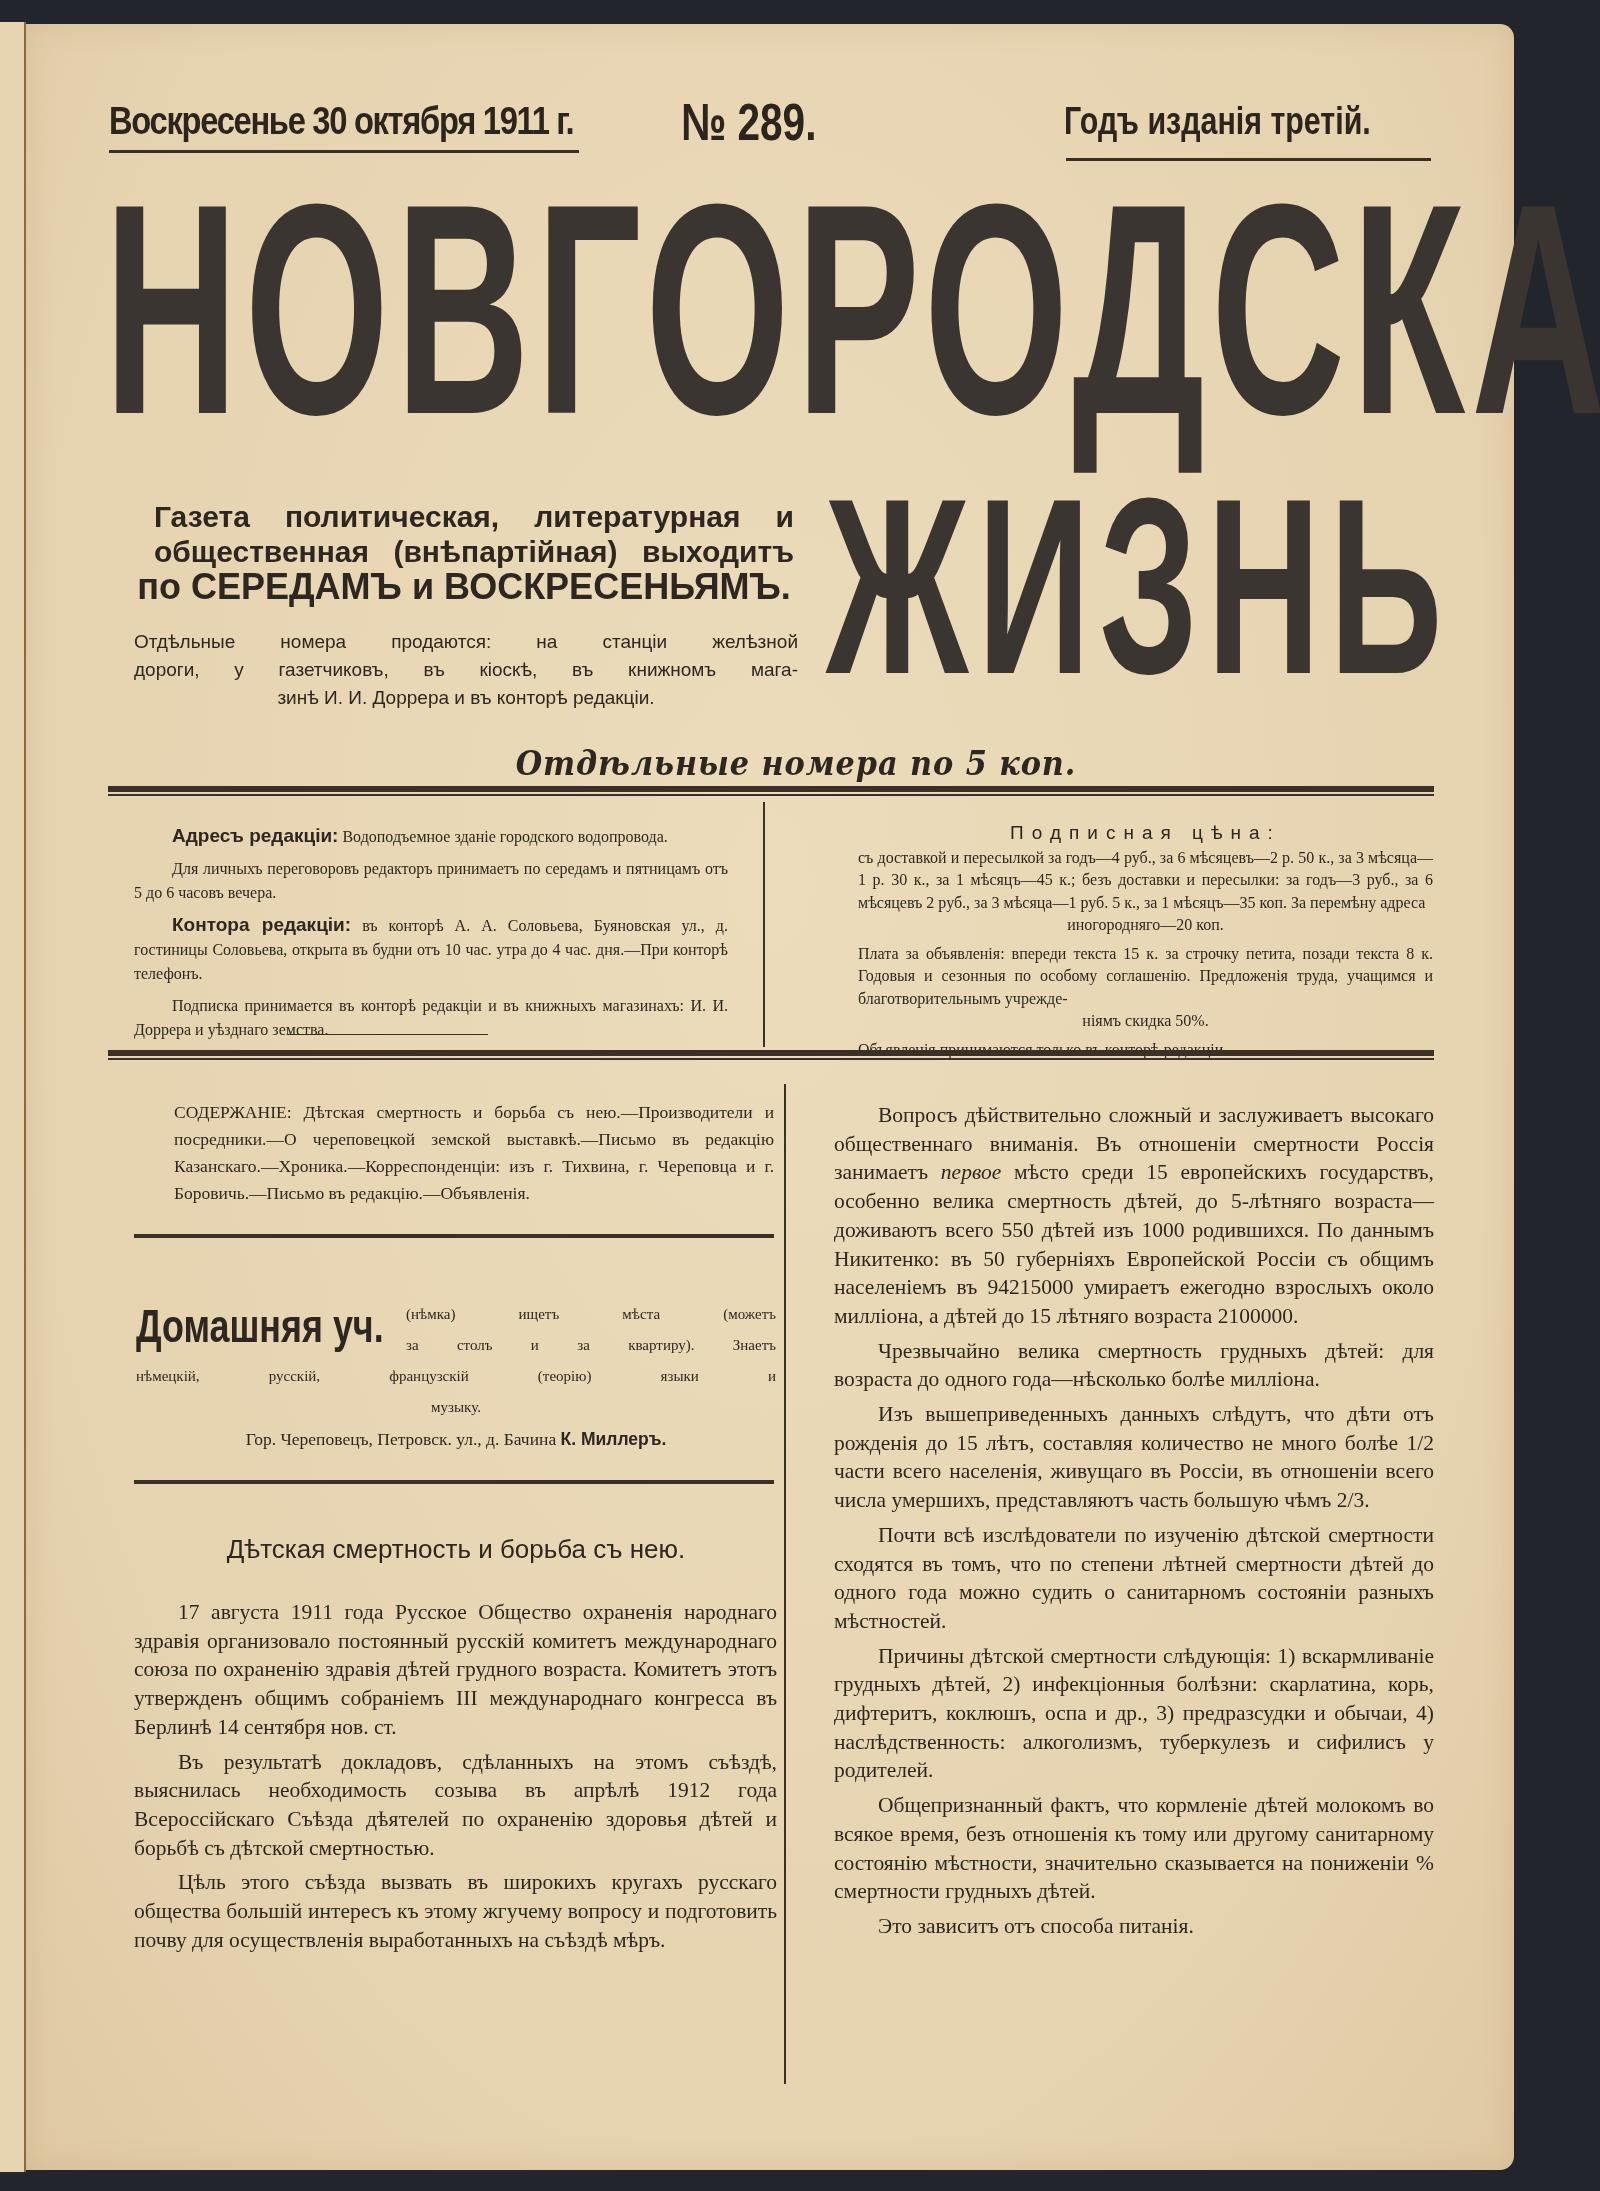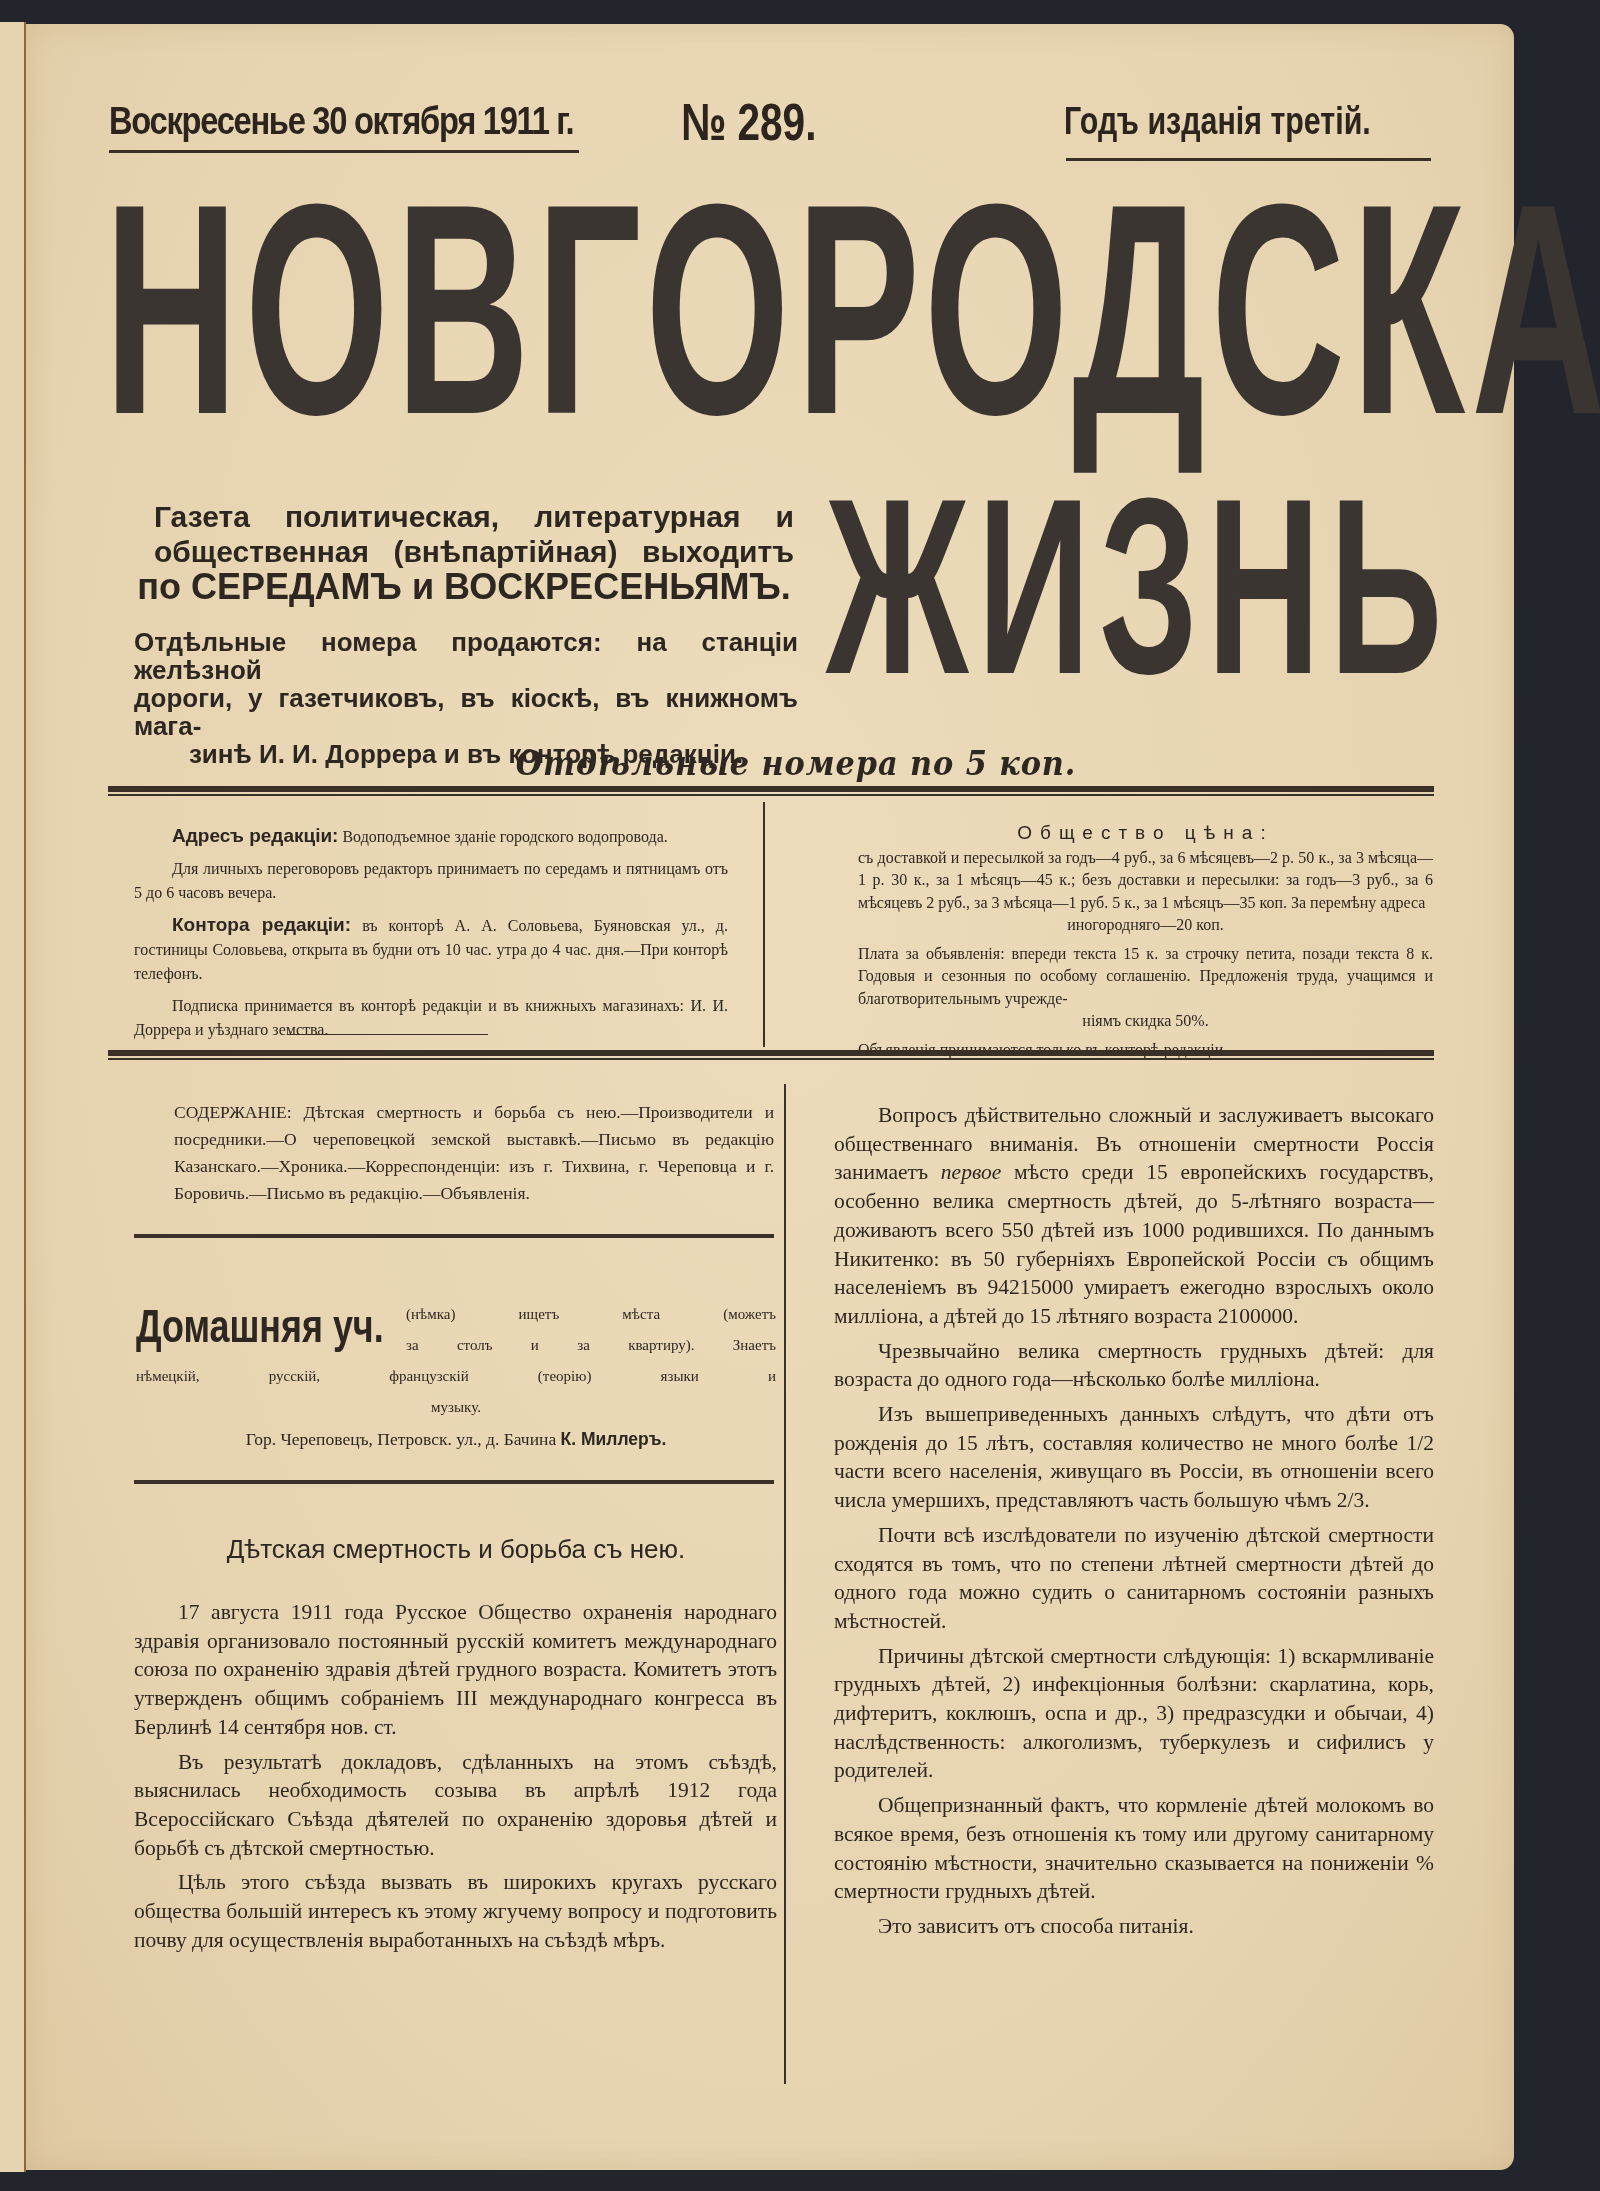--- a/index.html
+++ b/index.html
@@ -46,21 +46,21 @@
   .subtitle {
     left:108px; top:475px; width:660px;
     font-family:"Liberation Sans", sans-serif; font-weight:bold;
     font-size:30px; line-height:35px; color:#2e2721;
     text-align:justify; text-align-last:center;
   }
   .subtitle .l1, .subtitle .l2 { display:block; text-align:justify; text-align-last:justify; transform:scaleX(1);margin-left:20px; }
   .subtitle .l3 { display:block; text-align:left; font-size:36px; }
   .sale-note {
     left:108px; top:604px; width:664px;
-    font-family:"Liberation Sans", sans-serif; font-size:26px; line-height:28px; color:#2e2721;font-weight:bold;
+    font-family:"Liberation Sans", sans-serif; font-size:19px; line-height:28px; color:#2e2721;
   }
   .sale-note span { display:block; text-align:justify; text-align-last:justify; }
   .sale-note span.last { text-align:center; text-align-last:center; }
 
   .price-line {
     left:420px; top:720px; width:700px; text-align:center;
     font-family:"DejaVu Serif", serif; font-weight:bold; font-size:33px; font-style:italic;
     color:#2e2721; letter-spacing:1px; transform:scaleX(0.92);
   }
 
@@ -137,21 +137,21 @@
     <p><b>Адресъ редакціи:</b> <span>Водоподъемное зданіе городского водопровода.</span></p>
     <p>Для личныхъ переговоровъ редакторъ принимаетъ по середамъ и пятницамъ отъ 5 до 6 часовъ вечера.</p>
     <p><b>Контора редакціи:</b> <span>въ конторѣ А. А. Соловьева, Буяновская ул., д. гостиницы Соловьева, открыта въ будни отъ 10 час. утра до 4 час. дня.—При конторѣ телефонъ.</span></p>
     <p>Подписка принимается въ конторѣ редакціи и въ книжныхъ магазинахъ: И. И. Доррера и уѣзднаго земства.</p>
   </div>
   <div class="abs" style="left:262px; top:1010px; width:200px; height:1px; background:#3b3028;"></div>
 
   <div class="abs vline" style="left:737px; top:778px; height:245px;"></div>
 
   <div class="abs info-right">
-    <div class="hdr">Общество цѣна:</div>
+    <div class="hdr">Подписная цѣна:</div>
     <p><span>съ доставкой и пересылкой за годъ—4 руб., за 6 мѣсяцевъ—2 р. 50 к., за 3 мѣсяца—1 р. 30 к., за 1 мѣсяцъ—45 к.; безъ доставки и пересылки: за годъ—3 руб., за 6 мѣсяцевъ 2 руб., за 3 мѣсяца—1 руб. 5 к., за 1 мѣсяцъ—35 коп. За перемѣну адреса</span> <span class="ctr">иногородняго—20 коп.</span></p>
     <p><span>Плата за объявленія: впереди текста 15 к. за строчку петита, позади текста 8 к. Годовыя и сезонныя по особому соглашенію. Предложенія труда, учащимся и благотворительнымъ учрежде-</span> <span class="ctr">ніямъ скидка 50%.</span></p>
     <p>Объявленія принимаются только въ конторѣ редакціи.</p>
   </div>
 
   <div class="abs rule-thick" style="left:82px; top:1026px; width:1326px;"></div>
   <div class="abs rule-thin" style="left:82px; top:1034px; width:1326px;"></div>
 
   <div class="abs col-divider"></div>
 

